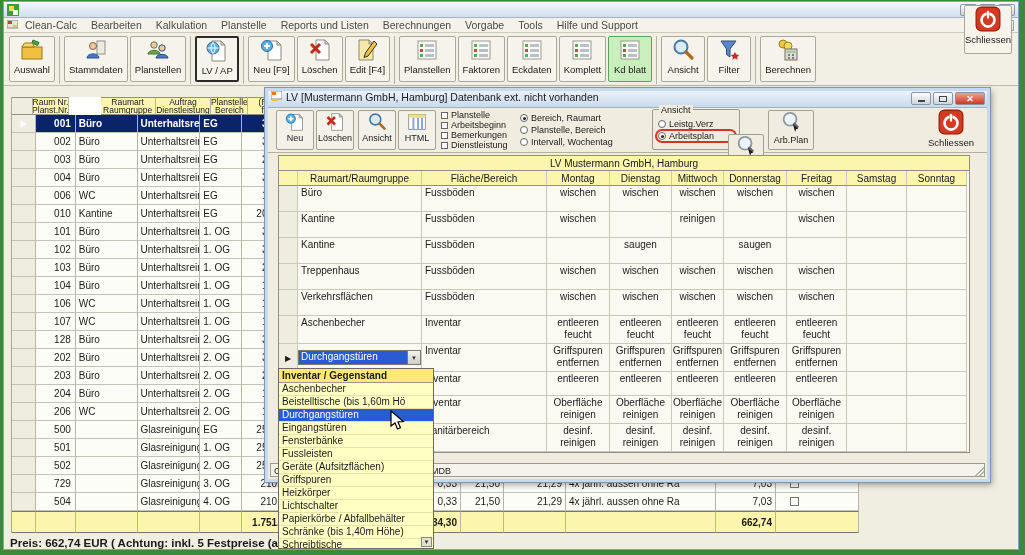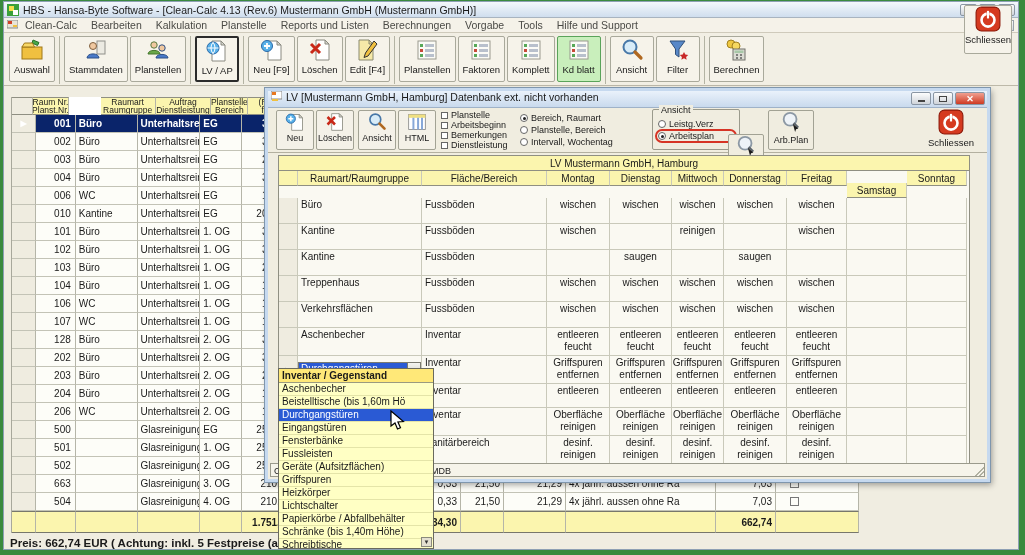--- a/index.html
+++ b/index.html
@@ -148,21 +148,20 @@
 <div id="main-window">
 
   <div id="titlebar">
     <span class="icon">
       <svg width="12" height="12" viewBox="0 0 12 12">
           <rect x="0" y="0" width="12" height="12" fill="#3aa03a"></rect>
           <rect x="2" y="2" width="5" height="5" fill="#f4e04a"></rect>
           <rect x="6" y="6" width="5" height="5" fill="#ffffff"></rect>
         </svg>
     </span>
-    <span class="title-text">HBS - Hansa-Byte Software - [Clean-Calc 4.13 (Rev.6) Mustermann GmbH (Mustermann GmbH)]</span>
     <div class="win-controls">
       <div class="wc-btn">
           <div class="wc-min-glyph"></div>
         </div>
       <div class="wc-btn">
           <div class="wc-max-glyph"></div>
         </div>
       <div class="wc-btn">
           <span class="wc-x">✕</span>
         </div>
@@ -312,20 +311,34 @@
           <svg viewBox="0 0 24 24" style="width: 24px; height: 24px;">
             <rect x="3" y="3" width="18" height="18" fill="#fbfbf6" stroke="#9a9a8e"></rect>
             <rect x="5" y="6" width="3" height="3" fill="#58a858"></rect>
             <rect x="10" y="6" width="9" height="3" fill="#b8c0cc"></rect>
             <rect x="5" y="11" width="3" height="3" fill="#c84838"></rect>
             <rect x="10" y="11" width="9" height="3" fill="#b8c0cc"></rect>
             <rect x="5" y="16" width="3" height="3" fill="#58a858"></rect>
             <rect x="10" y="16" width="9" height="3" fill="#b8c0cc"></rect>
           </svg>
         </span>
+        <span class="tb-label">Eckdaten</span>
+      </div>
+      <div class="tb-btn">
+        <span class="icon">
+          <svg viewBox="0 0 24 24" style="width: 24px; height: 24px;">
+            <rect x="3" y="3" width="18" height="18" fill="#fbfbf6" stroke="#9a9a8e"></rect>
+            <rect x="5" y="6" width="3" height="3" fill="#58a858"></rect>
+            <rect x="10" y="6" width="9" height="3" fill="#b8c0cc"></rect>
+            <rect x="5" y="11" width="3" height="3" fill="#c84838"></rect>
+            <rect x="10" y="11" width="9" height="3" fill="#b8c0cc"></rect>
+            <rect x="5" y="16" width="3" height="3" fill="#58a858"></rect>
+            <rect x="10" y="16" width="9" height="3" fill="#b8c0cc"></rect>
+          </svg>
+        </span>
         <span class="tb-label">Komplett</span>
       </div>
       <div class="tb-btn hl">
         <span class="icon">
           <svg viewBox="0 0 24 24" style="width: 24px; height: 24px;">
             <rect x="3" y="3" width="18" height="18" fill="#fbfbf6" stroke="#9a9a8e"></rect>
             <rect x="5" y="6" width="3" height="3" fill="#58a858"></rect>
             <rect x="10" y="6" width="9" height="3" fill="#b8c0cc"></rect>
             <rect x="5" y="11" width="3" height="3" fill="#c84838"></rect>
             <rect x="10" y="11" width="9" height="3" fill="#b8c0cc"></rect>
@@ -555,21 +568,21 @@
       <div class="lg-row">
         <div class="lg-cell lg-sel" style="width: 24px;"></div>
         <div class="lg-cell num" style="width: 40px; padding: 0px 4px 0px 0px;">502</div>
         <div class="lg-cell" style="width: 62px; padding: 0px 0px 0px 3px;"></div>
         <div class="lg-cell" style="width: 63px; padding: 0px 0px 0px 3px;">Glasreinigung</div>
         <div class="lg-cell" style="width: 42px; padding: 0px 0px 0px 3px;">2. OG</div>
         <div class="lg-cell num" style="width: 56px; padding: 0px 24px 0px 0px;">250</div>
       </div>
       <div class="lg-row">
         <div class="lg-cell lg-sel" style="width: 24px;"></div>
-        <div class="lg-cell num" style="width: 40px; padding: 0px 4px 0px 0px;">663</div>
+        <div class="lg-cell num" style="width: 40px; padding: 0px 4px 0px 0px;">729</div>
         <div class="lg-cell" style="width: 62px; padding: 0px 0px 0px 3px;"></div>
         <div class="lg-cell" style="width: 63px; padding: 0px 0px 0px 3px;">Glasreinigung</div>
         <div class="lg-cell" style="width: 42px; padding: 0px 0px 0px 3px;">3. OG</div>
         <div class="lg-cell num" style="width: 56px; padding: 0px 6px 0px 0px;">210,00</div>
       </div>
       <div class="lg-row">
         <div class="lg-cell lg-sel" style="width: 24px;"></div>
         <div class="lg-cell num" style="width: 40px; padding: 0px 4px 0px 7px;">504</div>
         <div class="lg-cell" style="width: 62px; padding: 0px 0px 0px 3px;"></div>
         <div class="lg-cell" style="width: 63px; padding: 0px 0px 0px 3px;">Glasreinigung</div>
@@ -756,21 +769,21 @@
     <div class="dt-caption">LV Mustermann GmbH, Hamburg</div>
     <div class="dt-head" id="dt-head">
         <div class="dt-cell dt-sel"></div>
         <div class="dt-cell" style="width: 124px; justify-content: center; align-items: center; padding-top: 0px;">Raumart/Raumgruppe</div>
         <div class="dt-cell" style="width: 125px; justify-content: center; align-items: center; padding-top: 0px;">Fläche/Bereich</div>
         <div class="dt-cell" style="width: 63px; justify-content: center; align-items: center; padding-top: 0px;">Montag</div>
         <div class="dt-cell" style="width: 62px; justify-content: center; align-items: center; padding-top: 0px;">Dienstag</div>
         <div class="dt-cell" style="width: 52px; justify-content: center; align-items: center; padding-top: 0px;">Mittwoch</div>
         <div class="dt-cell" style="width: 63px; justify-content: center; align-items: center; padding-top: 0px;">Donnerstag</div>
         <div class="dt-cell" style="width: 60px; justify-content: center; align-items: center; padding-top: 0px;">Freitag</div>
-        <div class="dt-cell" style="width: 60px; justify-content: center; align-items: center; padding-top: 0px; margin-top: 12px;">Samstag</div>
+        <div class="dt-cell" style="width: 60px; justify-content: center; align-items: center; padding-top: 0px;">Samstag</div>
         <div class="dt-cell" style="width: 60px; justify-content: center; align-items: center; padding-top: 0px;">Sonntag</div>
       </div>
     <div id="dt-body">
         <div class="dt-row">
           <div class="dt-cell dt-sel" style="height: 26px;"></div>
           <div class="dt-cell dt-raumart" style="height: 26px;">Büro</div>
           <div class="dt-cell dt-flaeche" style="height: 26px;">Fussböden</div>
           <div class="dt-cell dt-day" style="width: 63px; height: 26px;">wischen</div>
           <div class="dt-cell dt-day" style="width: 62px; height: 26px;">wischen</div>
           <div class="dt-cell dt-day" style="width: 52px; height: 26px;">wischen</div>

